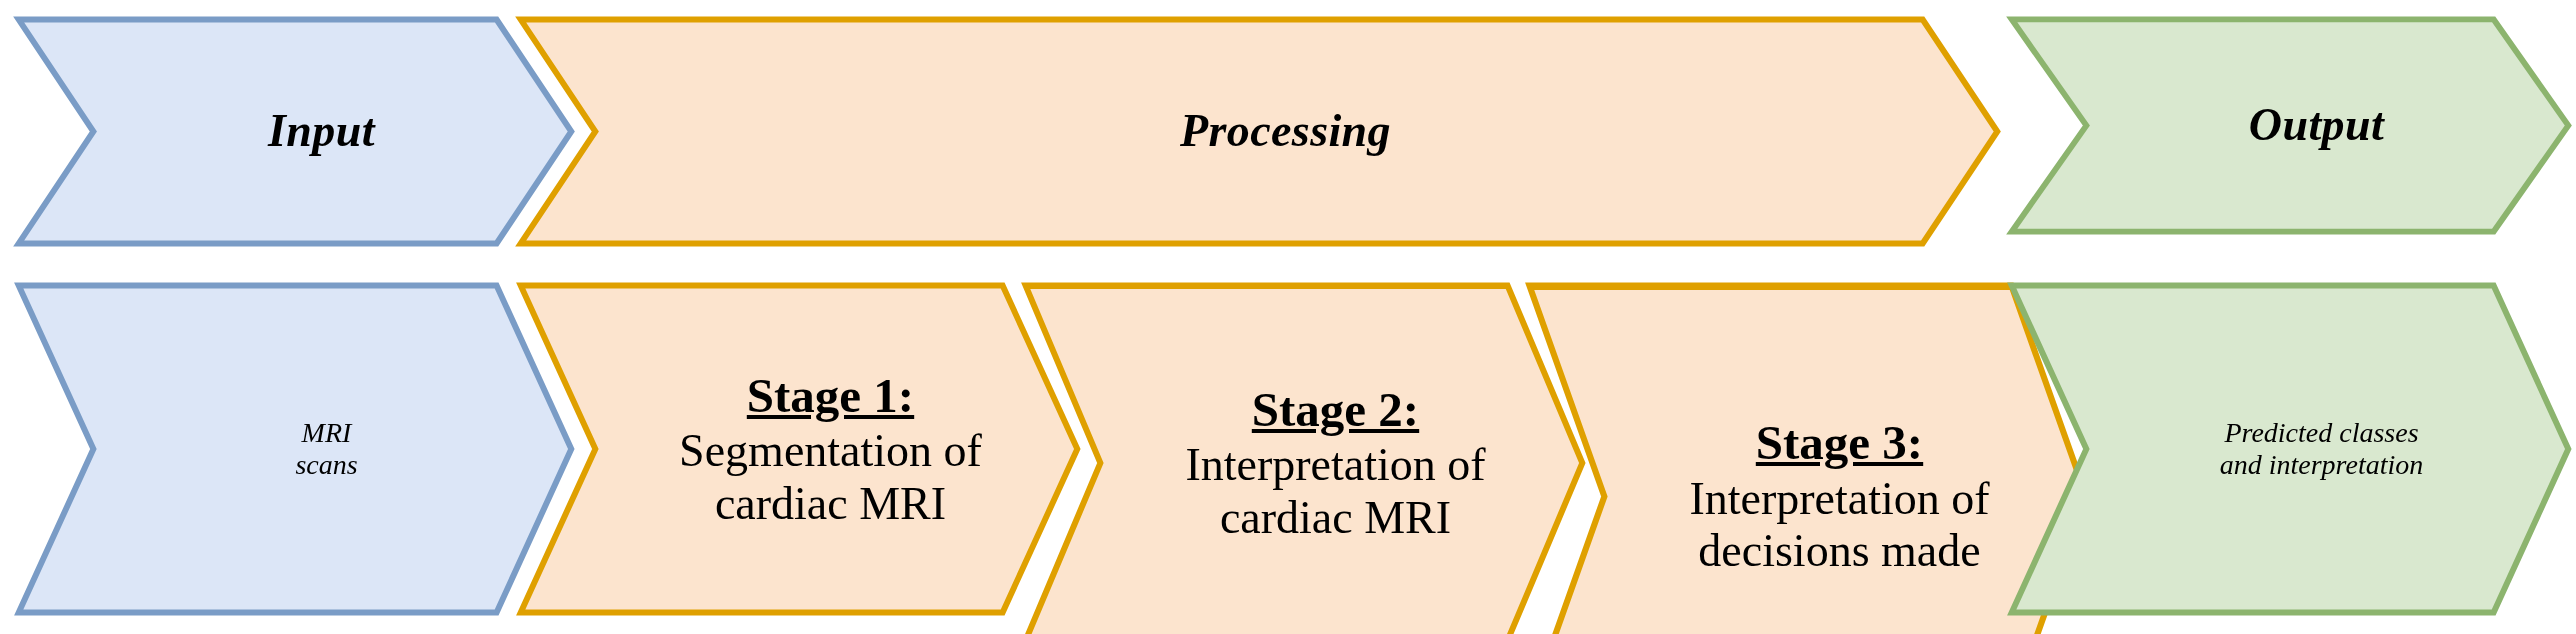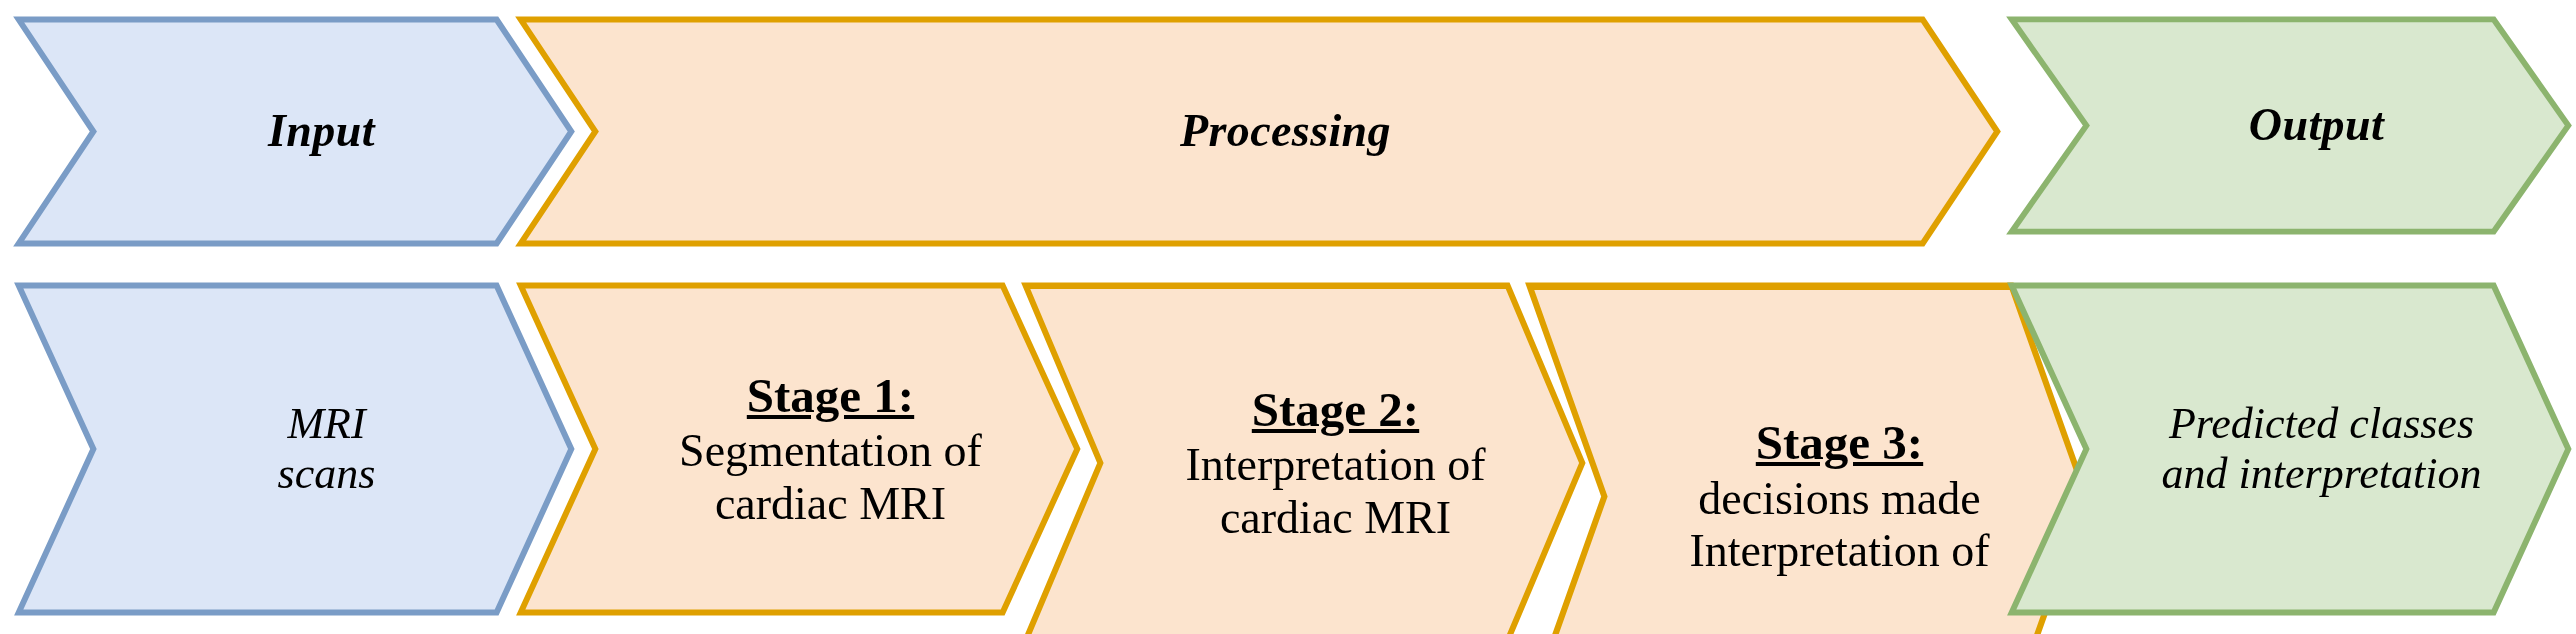--- a/index.html
+++ b/index.html
@@ -61,21 +61,21 @@
   }
   .stage-line {
     font-weight: normal;
     font-style: normal;
     font-size: 46px;
   }
   
   .italic-line {
     font-weight: normal;
     font-style: italic;
-    font-size: 44px;
+    font-size: 28px;
   }
   .label-inset-left  { padding-left: 53px; }
   .label-inset-left2 { padding-left: 63px; }
 </style>
 </head>
 <body>
 
 <div id="canvas">
 
   <div class="chev" style="left:17px; top:17px; width:556px; height:229px;">
@@ -136,22 +136,22 @@
       <span class="stage-line">cardiac MRI</span>
     </div>
   </div>
 
   <div class="chev" style="left:1528px; top:283px; width:560px; height:427px;">
     <svg viewBox="0 0 660 392" preserveAspectRatio="none">
       <polygon points="2,3 570,3 658,196 570,389 2,389 90,196" fill="#fce4ce" stroke="#dfa000" stroke-width="7" stroke-linejoin="miter"></polygon>
     </svg>
     <div class="label label-inset-left2">
       <span class="stage-title">Stage 3:</span>
+      <span class="stage-line">Interpretation of</span>
       <span class="stage-line">decisions made</span>
-      <span class="stage-line">Interpretation of</span>
     </div>
   </div>
 
   <div class="chev" style="left:2010px; top:283px; width:560px; height:332px;">
     <svg viewBox="0 0 660 392" preserveAspectRatio="none">
       <polygon points="2,3 570,3 658,196 570,389 2,389 90,196" fill="#d9e8cf" stroke="#8cb46e" stroke-width="7" stroke-linejoin="miter"></polygon>
     </svg>
     <div class="label label-inset-left2">
       <span class="italic-line">Predicted classes</span>
       <span class="italic-line">and interpretation</span>

